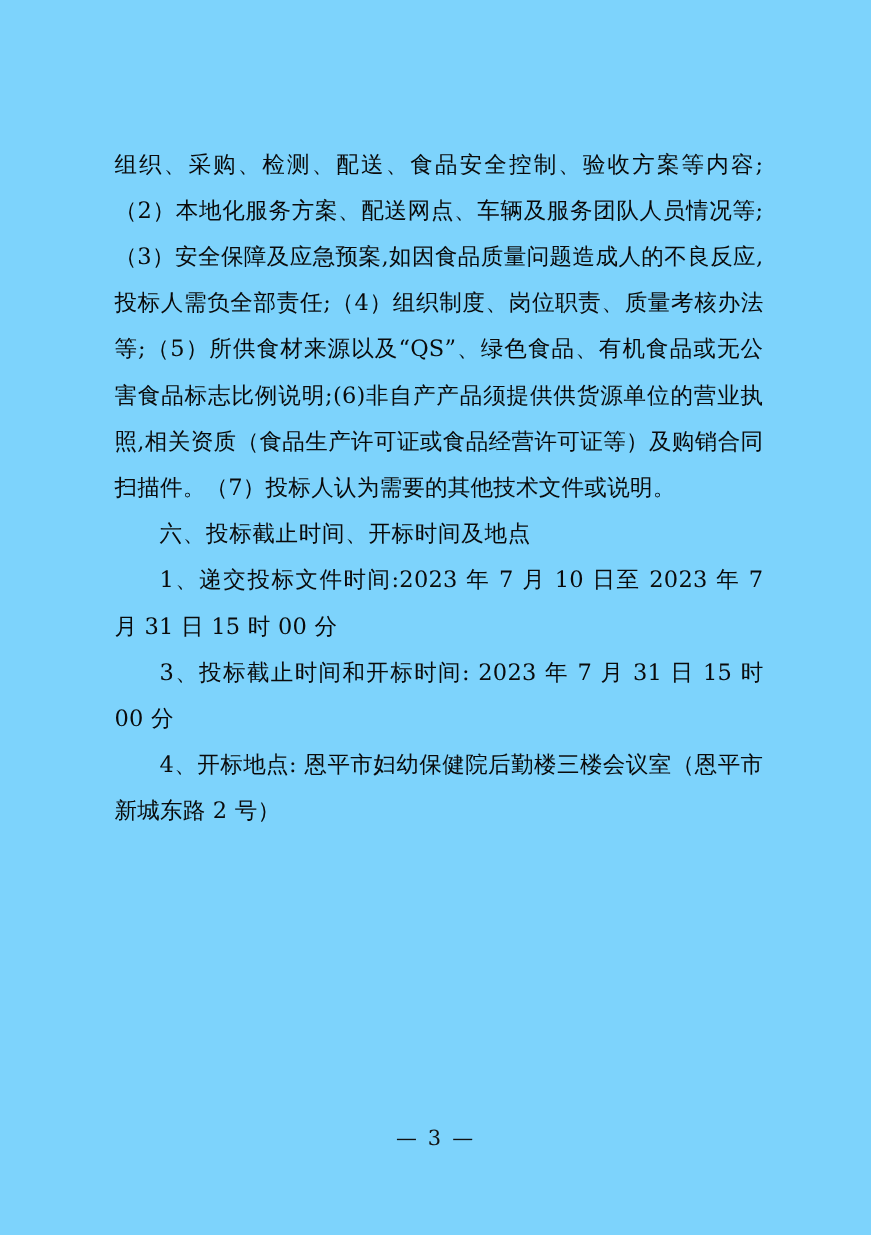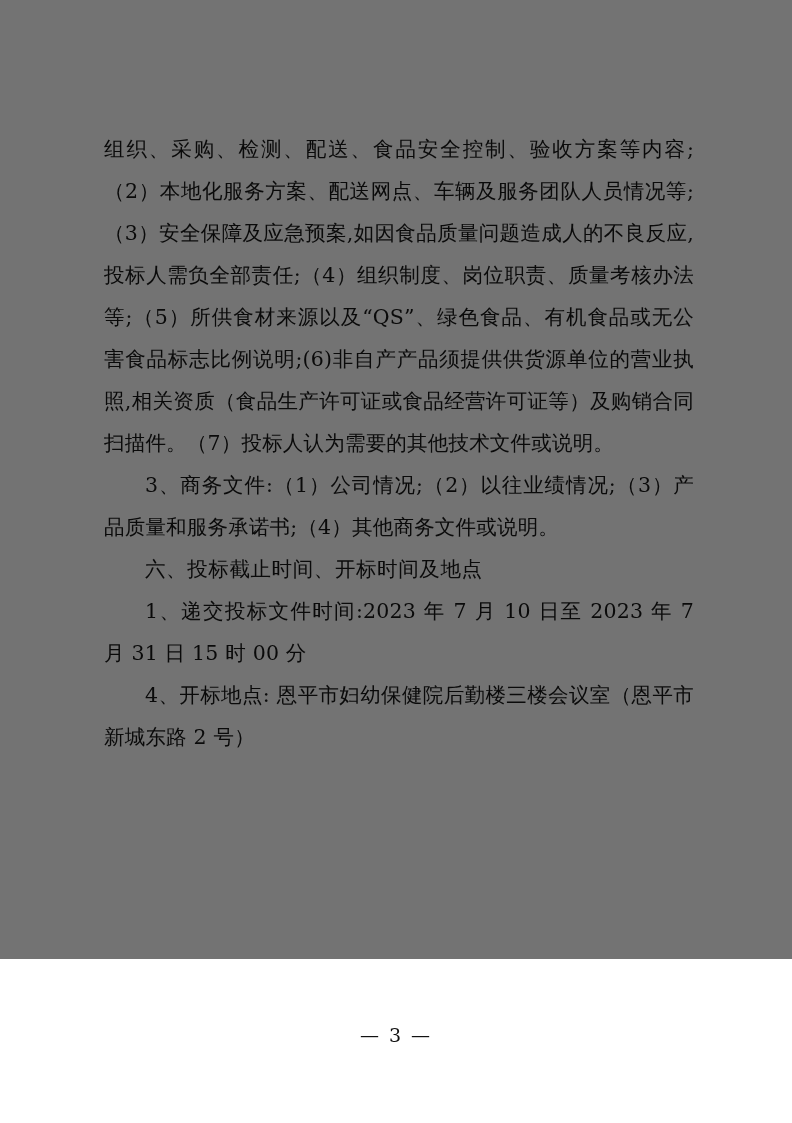--- a/index.html
+++ b/index.html
@@ -13,22 +13,22 @@
     position: relative;
     font-family: "DejaVu Serif", "Liberation Serif", serif;
     color: #0a0a0a;
     overflow: hidden;
   }
   .page {
     position: absolute;
     left: 0;
     top: 0;
     width: 792px;
-    height: 959px;
-    background: #737373;
+    height: 1123px;
+    background: #7dd3fc;
   }
   .content {
     position: absolute;
     left: 104px;
     top: 128px;
     width: 590px;
   }
   p {
     margin: 0;
     font-size: 20.5px;
@@ -56,19 +56,19 @@
     color: #111;
     font-family: "DejaVu Serif", "Liberation Serif", serif;
   }
 </style>
 </head>
 <body>
 
 <div class="page">
   <div class="content">
     <p class="flush">组织、采购、检测、配送、食品安全控制、验收方案等内容;（2）本地化服务方案、配送网点、车辆及服务团队人员情况等;（3）安全保障及应急预案,如因食品质量问题造成人的不良反应,投标人需负全部责任;（4）组织制度、岗位职责、质量考核办法等;（5）所供食材来源以及“QS”、绿色食品、有机食品或无公害食品标志比例说明;(6)非自产产品须提供供货源单位的营业执照,相关资质（食品生产许可证或食品经营许可证等）及购销合同扫描件。（7）投标人认为需要的其他技术文件或说明。</p>
-    <p class="indent">3、商务文件:（1）公司情况;（2）以往业绩情况;（3）产品质量和服务承诺书;（4）其他商务文件或说明。</p>
     <p class="heading">六、投标截止时间、开标时间及地点</p>
     <p class="indent">1、递交投标文件时间:2023 年 7 月 10 日至 2023 年 7 月 31 日 15 时 00 分</p>
+    <p class="indent">3、投标截止时间和开标时间: 2023 年 7 月 31 日 15 时 00 分</p>
     <p class="indent">4、开标地点: 恩平市妇幼保健院后勤楼三楼会议室（恩平市新城东路 2 号）</p>
   </div>
   <div class="pagenum">— 3 —</div>
 </div>
 
 </body></html>

